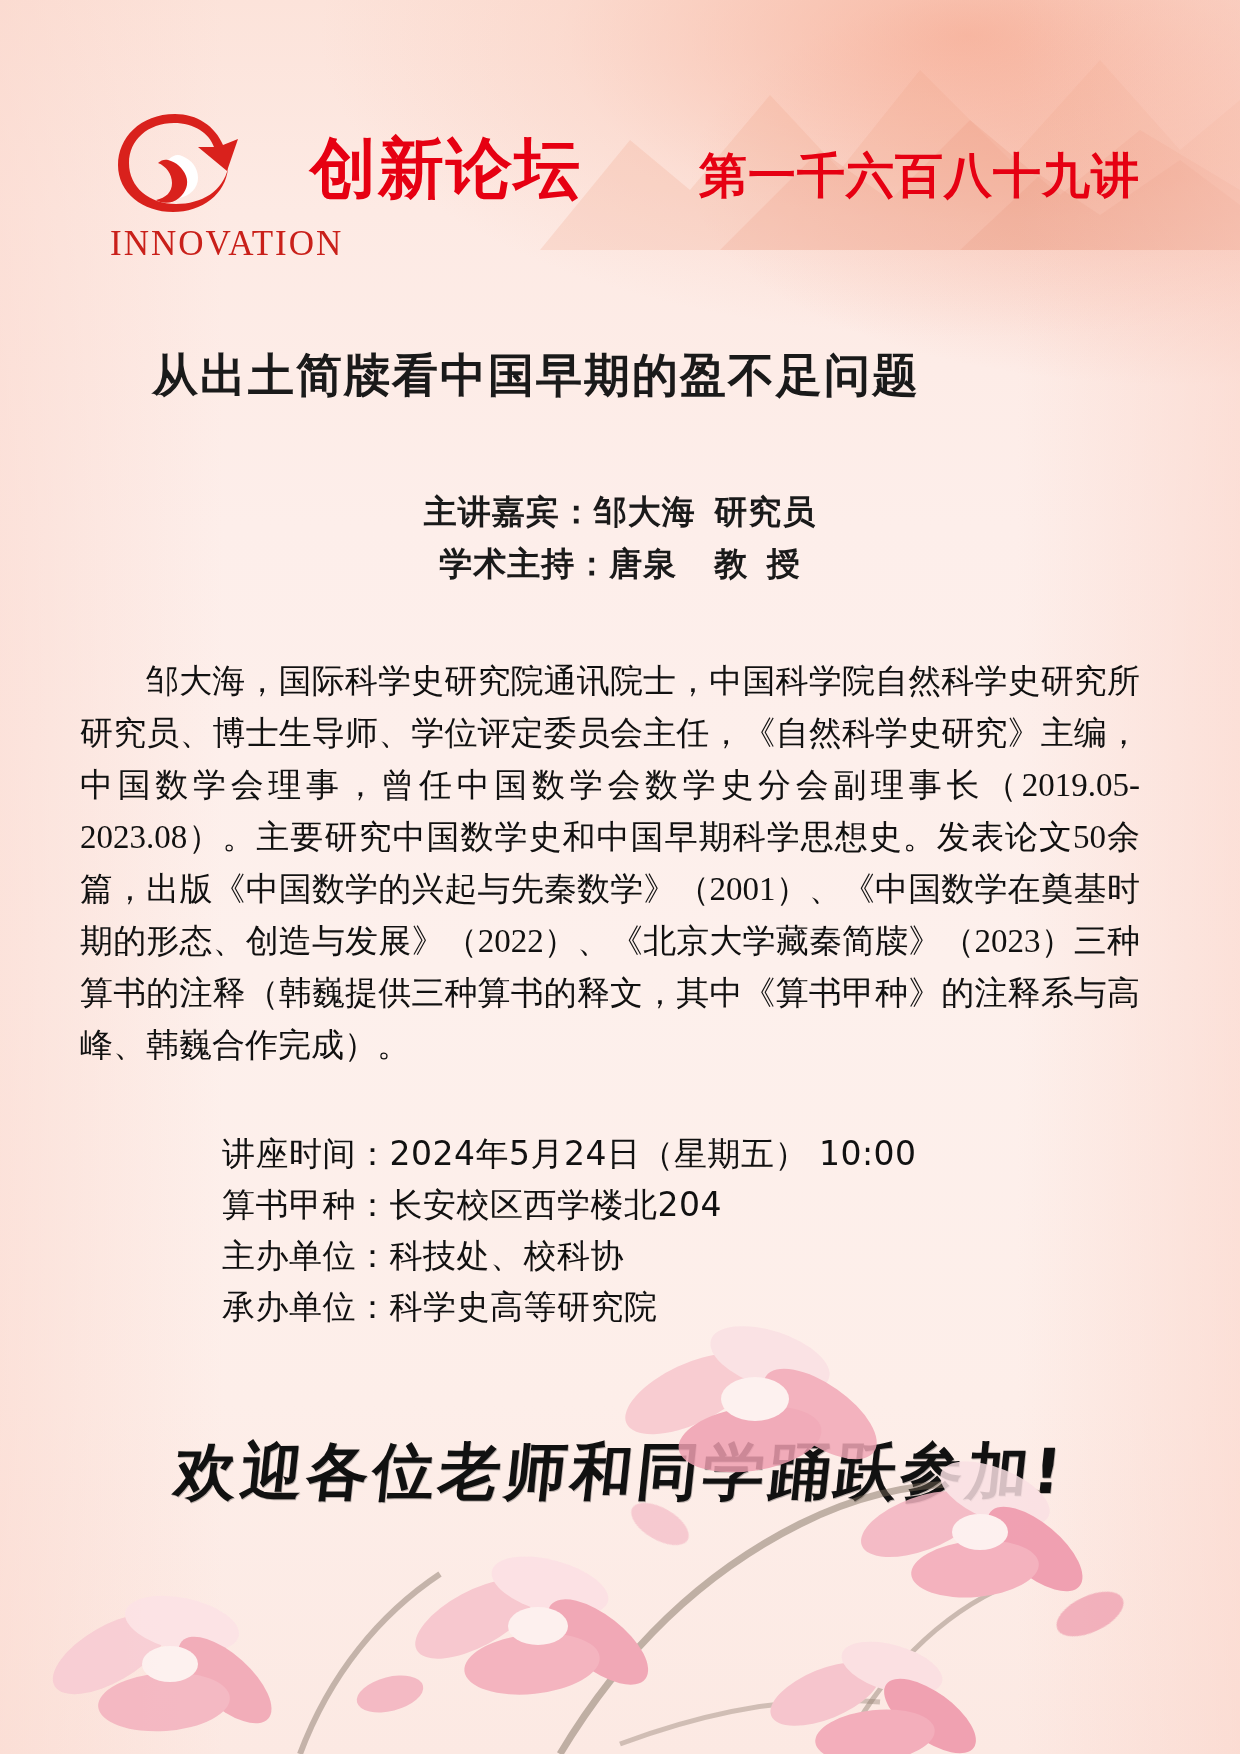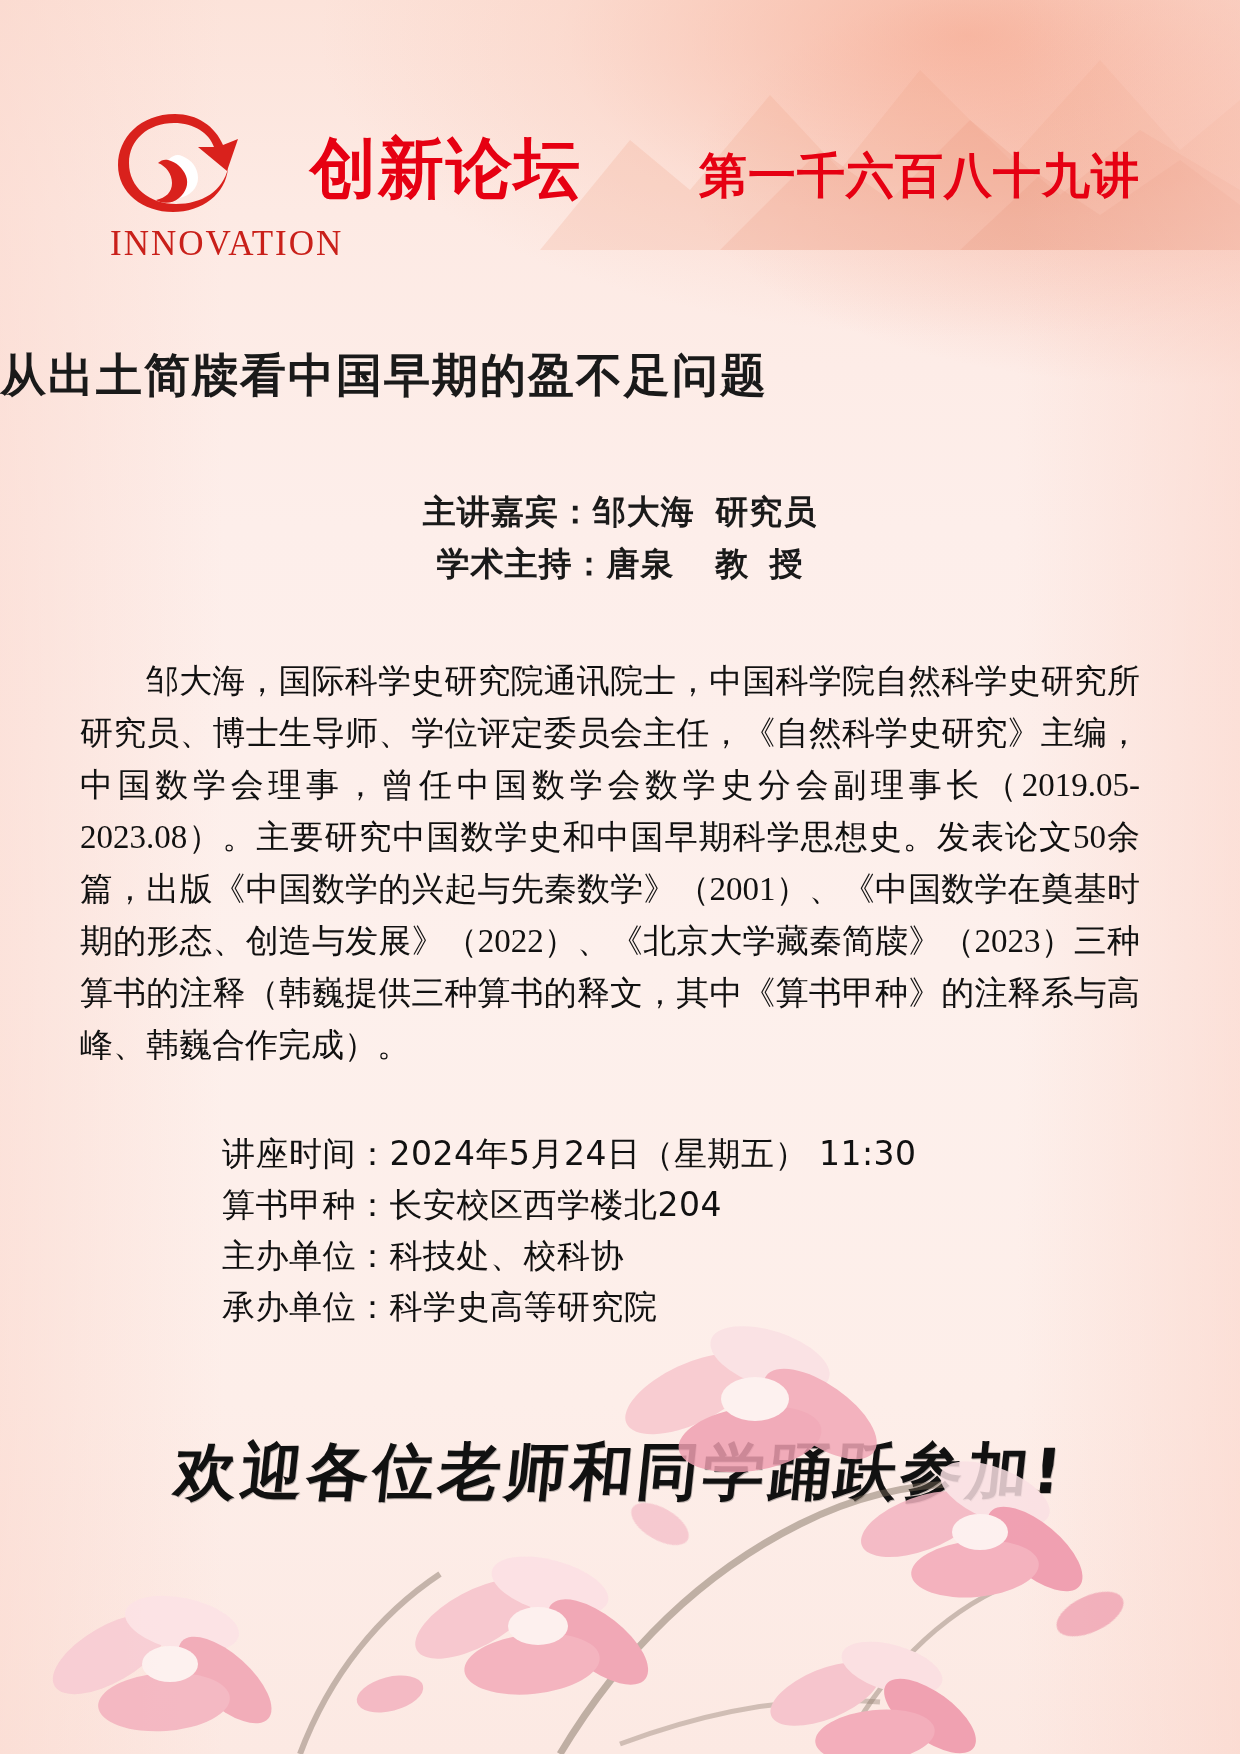--- a/index.html
+++ b/index.html
@@ -91,36 +91,37 @@
     letter-spacing: 1px;
     white-space: nowrap;
     margin-left: 39px;
   }
 
   
   .lecture-title {
     position: absolute;
     top: 345px; left: 0;
     width: 1072px;
+    text-align: center;
     font-family: "DejaVu Sans", sans-serif;
     font-weight: bold;
     font-size: 46px;
     color: #1a1a1a;
     letter-spacing: 2px;
   }
 
   
   .speakers {
     position: absolute;
     top: 486px; left: 0;
     width: 1240px;
     text-align: center;
   }
   .speaker-line {
-    font-family: Liberation Sans, sans-serif;
+    font-family: Liberation Serif, serif;
     font-weight: bold;
     font-size: 33px;
     color: #1a1a1a;
     line-height: 52px;
     letter-spacing: 1px;
     white-space: pre;
   }
 
   
   .bio {
@@ -197,21 +198,21 @@
   <div class="lecture-title">从出土简牍看中国早期的盈不足问题</div>
 
   <div class="speakers">
     <div class="speaker-line">主讲嘉宾：邹大海  研究员</div>
     <div class="speaker-line">学术主持：唐泉    教  授</div>
   </div>
 
   <div class="bio">邹大海，国际科学史研究院通讯院士，中国科学院自然科学史研究所研究员、博士生导师、学位评定委员会主任，《自然科学史研究》主编，中国数学会理事，曾任中国数学会数学史分会副理事长（2019.05-2023.08）。主要研究中国数学史和中国早期科学思想史。发表论文50余篇，出版《中国数学的兴起与先秦数学》（2001）、《中国数学在奠基时期的形态、创造与发展》（2022）、《北京大学藏秦简牍》（2023）三种算书的注释（韩巍提供三种算书的释文，其中《算书甲种》的注释系与高峰、韩巍合作完成）。</div>
 
   <div class="details">
-    <div class="detail-line">讲座时间：2024年5月24日（星期五） 11:30</div>
+    <div class="detail-line">讲座时间：2024年5月24日（星期五） 10:00</div>
     <div class="detail-line">算书甲种：长安校区西学楼北204</div>
     <div class="detail-line">主办单位：科技处、校科协</div>
     <div class="detail-line">承办单位：科学史高等研究院</div>
   </div>
 
   <div class="footer">欢迎各位老师和同学踊跃参加!</div>
 
   <svg class="flowers" viewBox="0 0 1240 700" preserveAspectRatio="none">
     <g opacity="0.85">
 

